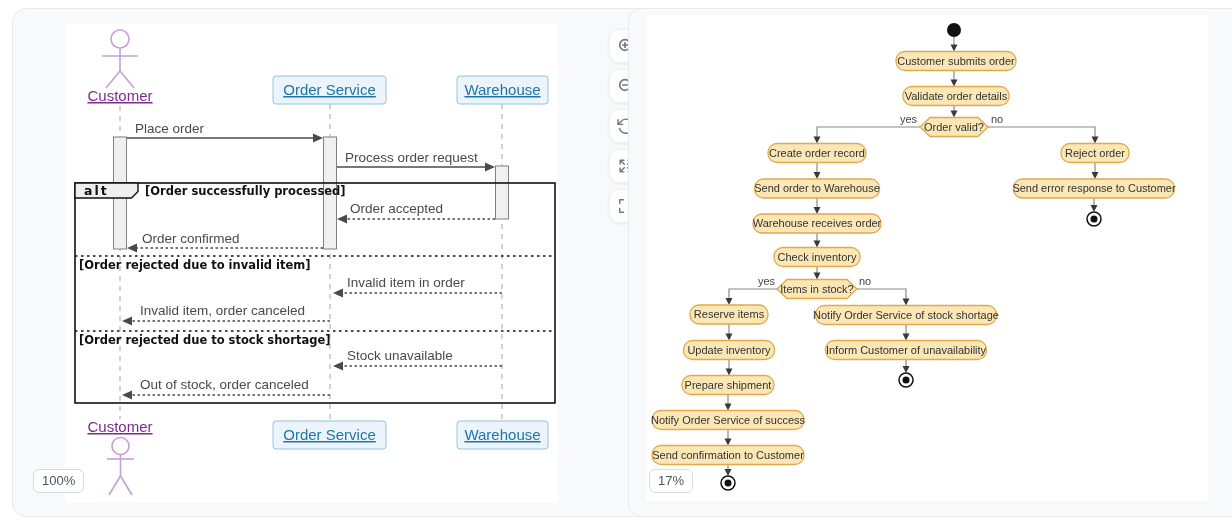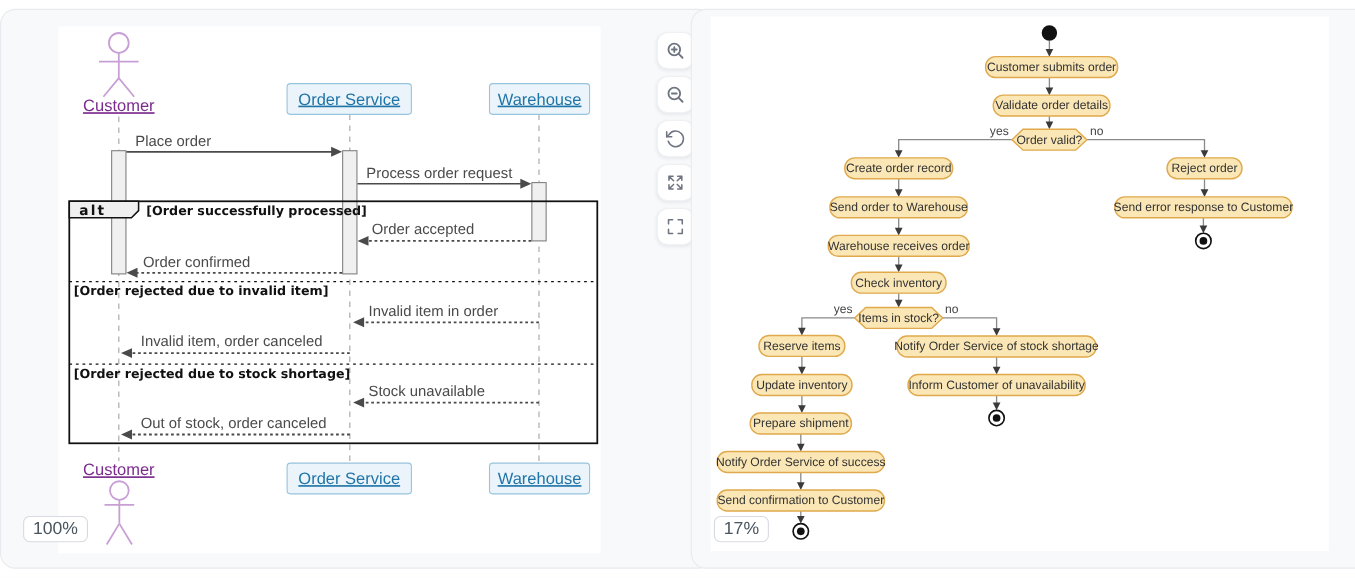--- a/index.html
+++ b/index.html
@@ -1,30 +1,30 @@
 <!DOCTYPE html>
 <html><head>
 <meta charset="utf-8">
 <style>
   html,body{margin:0;padding:0;background:#ffffff;width:1232px;height:525px;overflow:hidden;
     font-family:"Liberation Sans",sans-serif;}
   .panel{position:absolute;top:8px;height:509px;background:#f8f9fb;border:1px solid #e8eaef;
     border-radius:14px;box-sizing:border-box;}
-  #panel-left{left:0;width:649px;}
+  #panel-left{left:12px;width:649px;}
   #panel-right{left:628px;width:711px;}
   .canvas{position:absolute;background:#ffffff;}
   #canvas-left{left:52px;top:15px;width:493px;height:479px;}
   #canvas-right{left:17px;top:6px;width:562px;height:486px;}
   .controls{position:absolute;top:20px;right:17px;display:flex;flex-direction:column;gap:6px;}
   .ctrl-btn{width:34px;height:34px;background:#ffffff;border:1px solid #eef0f3;border-radius:10px;
     box-shadow:0 1px 3px rgba(40,50,70,.08);display:flex;align-items:center;justify-content:center;
     cursor:pointer;padding:0;}
   .ctrl-btn svg{stroke:#6f7580;fill:none;stroke-width:1.7;stroke-linecap:round;stroke-linejoin:round;}
   .zoom-badge{position:absolute;left:20px;top:460px;background:#ffffff;border:1px solid #d7dadf;
-    border-radius:6px;padding:3px 8px;font-size:16px;color:#4a5560;line-height:16px;}
+    border-radius:6px;padding:3px 8px;font-size:13px;color:#4a5560;line-height:16px;}
   
   .seq-msg{font:13.5px "Liberation Sans",sans-serif;fill:#4a4a4a;}
   .seq-cond{font-family:"DejaVu Sans",sans-serif;font-weight:bold;font-size:11.5px;fill:#111;}
   .seq-op{font-family:"DejaVu Sans",sans-serif;font-weight:bold;font-size:12.5px;fill:#111;letter-spacing:2px;}
   .seq-part{font:15px "Liberation Sans",sans-serif;fill:#2075a8;text-decoration:underline;}
   .seq-actor{font:15px "Liberation Sans",sans-serif;fill:#7a2b8d;text-decoration:underline;}
   .act-label{font:11px "Liberation Sans",sans-serif;fill:#333;}
   .act-branch{font:11px "Liberation Sans",sans-serif;fill:#444;}
   .act-node{fill:#fbe7b6;stroke:#dfa94c;stroke-width:1.3;}
   .act-edge{stroke:#8a8a8a;stroke-width:1.2;fill:none;}

